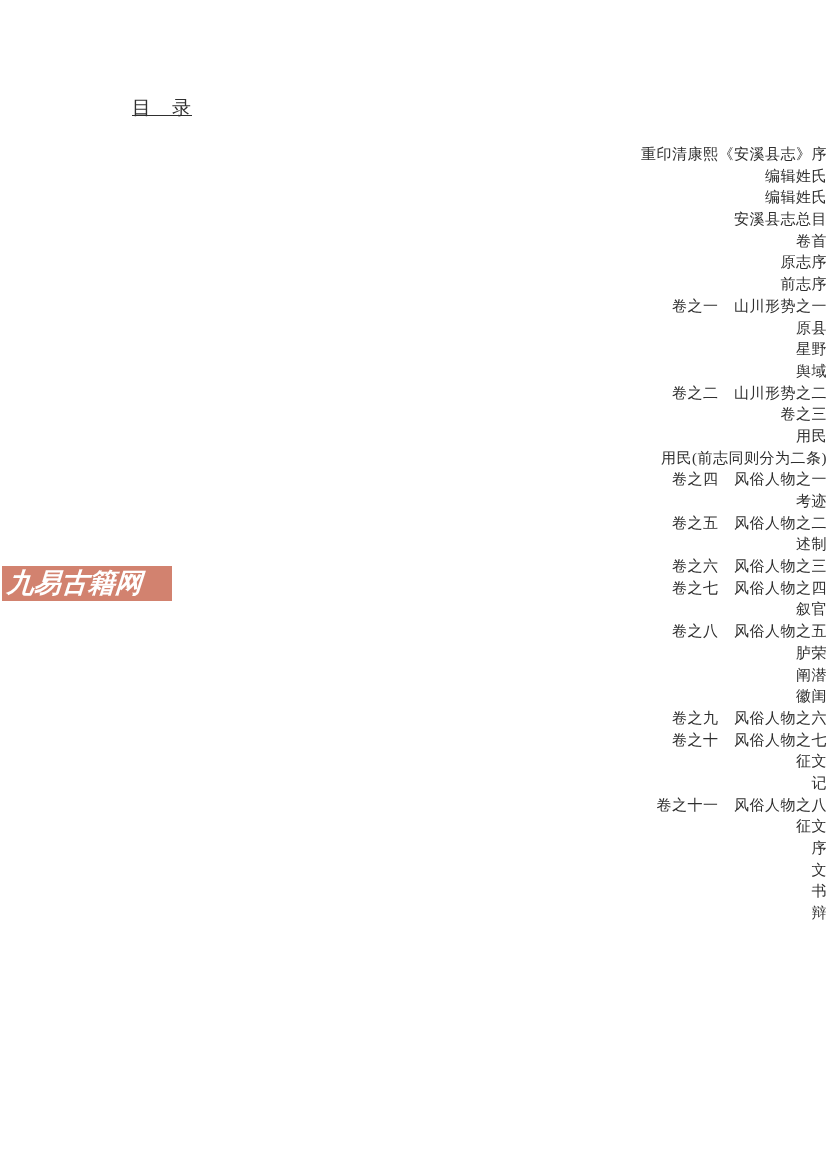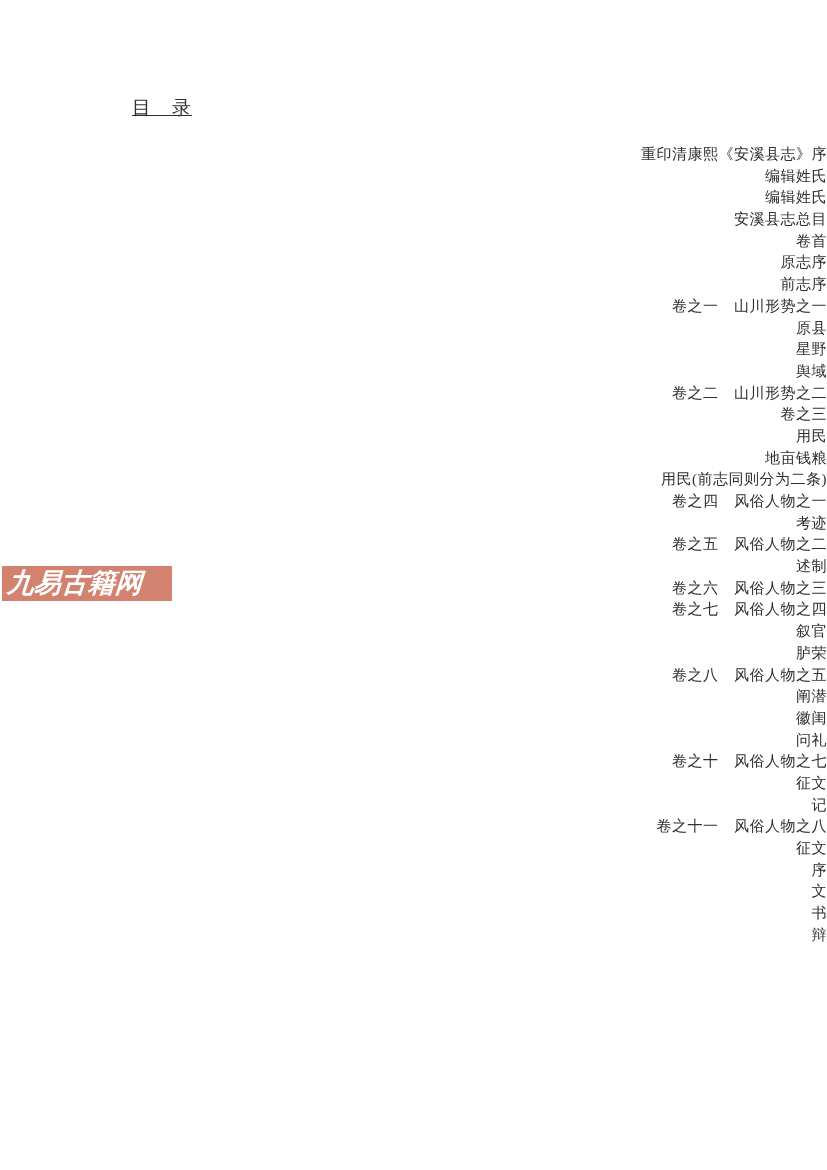--- a/index.html
+++ b/index.html
@@ -88,34 +88,33 @@
       <div class="toc-entry lvl1">卷首</div>
       <div class="toc-entry lvl2">原志序</div>
       <div class="toc-entry lvl2">前志序</div>
       <div class="toc-entry lvl1">卷之一　山川形势之一</div>
       <div class="toc-entry lvl2">原县</div>
       <div class="toc-entry lvl2">星野</div>
       <div class="toc-entry lvl2">舆域</div>
       <div class="toc-entry lvl1">卷之二　山川形势之二</div>
       <div class="toc-entry lvl1">卷之三</div>
       <div class="toc-entry lvl2">用民</div>
-      <div class="toc-entry lvl2">地亩钱粮</div>
       <div class="toc-entry lvl2">用民(前志同则分为二条)</div>
       <div class="toc-entry lvl1">卷之四　风俗人物之一</div>
       <div class="toc-entry lvl2">考迹</div>
       <div class="toc-entry lvl1">卷之五　风俗人物之二</div>
       <div class="toc-entry lvl2">述制</div>
       <div class="toc-entry lvl1">卷之六　风俗人物之三</div>
       <div class="toc-entry lvl1">卷之七　风俗人物之四</div>
       <div class="toc-entry lvl2">叙官</div>
+      <div class="toc-entry lvl1">卷之八　风俗人物之五</div>
       <div class="toc-entry lvl2">胪荣</div>
-      <div class="toc-entry lvl1">卷之八　风俗人物之五</div>
       <div class="toc-entry lvl2">阐潜</div>
       <div class="toc-entry lvl2">徽闺</div>
-      <div class="toc-entry lvl2">问礼</div>
+      <div class="toc-entry lvl1">卷之九　风俗人物之六</div>
       <div class="toc-entry lvl1">卷之十　风俗人物之七</div>
       <div class="toc-entry lvl2">征文</div>
       <div class="toc-entry lvl2">记</div>
       <div class="toc-entry lvl1">卷之十一　风俗人物之八</div>
       <div class="toc-entry lvl2">征文</div>
       <div class="toc-entry lvl2">序</div>
       <div class="toc-entry lvl2">文</div>
       <div class="toc-entry lvl2">书</div>
       <div class="toc-entry lvl2">辩</div>
     </div>

